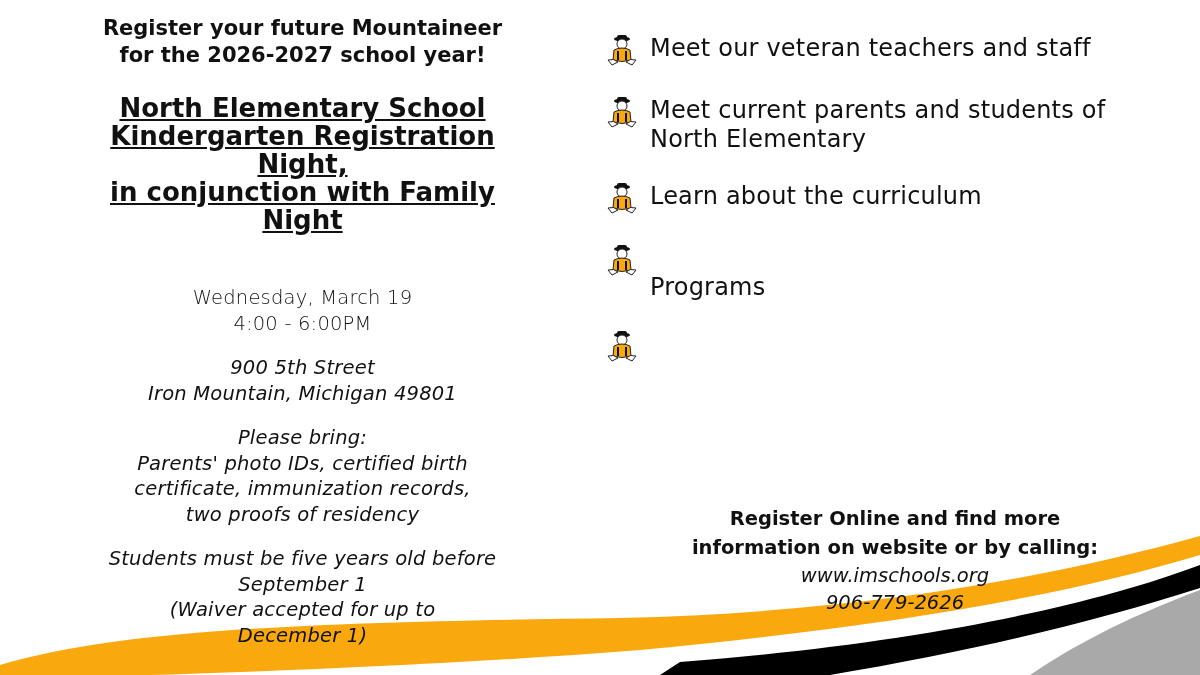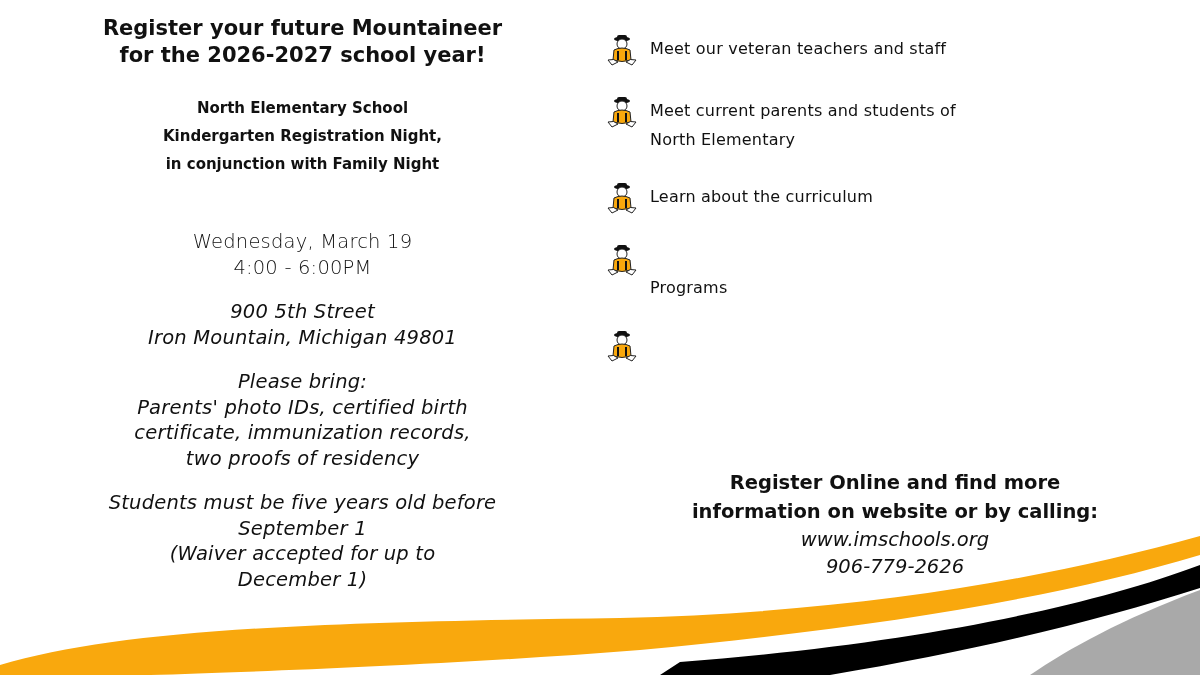--- a/index.html
+++ b/index.html
@@ -1,29 +1,29 @@
 <!DOCTYPE html>
 <html><head>
 <meta charset="utf-8">
 <style>
   html, body { margin: 0; padding: 0; }
   body { width: 1200px; height: 675px; background: #ffffff; position: relative; overflow: hidden; font-family: "Liberation Sans", sans-serif; color: #111; }
   .swoosh { position: absolute; left: 0; top: 0; width: 1200px; height: 675px; z-index: 0; }
   .left { position: absolute; left: 70px; top: 15px; width: 465px; text-align: center; z-index: 1; }
   .h1 { font-family: "DejaVu Sans", sans-serif; font-weight: bold; font-size: 21px; line-height: 27px; margin: 0; }
-  .h2 { font-family: "DejaVu Sans", sans-serif; font-weight: bold; font-size: 15px; line-height: 28px; margin: 25px 0 0 0; }
+  .h2 { font-family: "DejaVu Sans", sans-serif; font-weight: bold; font-size: 26px; line-height: 28px; margin: 25px 0 0 0; text-decoration: underline; }
   .p { font-family: "DejaVu Sans", sans-serif; font-size: 19.5px; line-height: 25.5px; margin: 0; font-weight: 300; letter-spacing: 0.2px; text-align: center; }
   .p.it { font-style: italic; }
   .gap-l { margin-top: 51px; }
   .gap { margin-top: 19px; font-style: italic; }
   .right { position: absolute; left: 604px; top: 34px; width: 560px; z-index: 1; }
   .item { display: flex; align-items: flex-start; margin-bottom: 28px; }
   .item .mascot { width: 36px; height: 36px; flex: 0 0 36px; margin-right: 10px; margin-top: -2px; }
-  .item .txt { font-family: "DejaVu Sans", sans-serif; font-size: 16px; line-height: 29px; letter-spacing: 0.2px; }
-  .cta { position: absolute; left: 660px; top: 468px; width: 470px; text-align: center; z-index: 1; }
+  .item .txt { font-family: "DejaVu Sans", sans-serif; font-size: 24px; line-height: 29px; letter-spacing: 0.2px; }
+  .cta { position: absolute; left: 660px; top: 504px; width: 470px; text-align: center; z-index: 1; }
   .cta .b { font-family: "DejaVu Sans", sans-serif; font-weight: bold; font-size: 19.5px; line-height: 29px; }
   .cta .i { font-family: "DejaVu Sans", sans-serif; font-style: italic; font-size: 19.5px; line-height: 27px; }
 </style>
 </head>
 <body>
 
 <svg class="swoosh" viewBox="0 0 1200 675" preserveAspectRatio="none">
   <path d="M1200 590 C1120 620 1070 648 1030 675 L1200 675 Z" fill="#A9A9A9"></path>
   <path d="M1200 565 C1080 610 900 645 680 662 L660 675 L830 675 C980 650 1100 620 1200 588 Z" fill="#000000"></path>
   <path d="M0 665 C120 630 300 622 620 618 C860 612 1040 580 1200 536 L1200 555 C1050 600 870 628 640 650 C450 665 250 672 150 675 L0 675 Z" fill="#F9A80D"></path>

